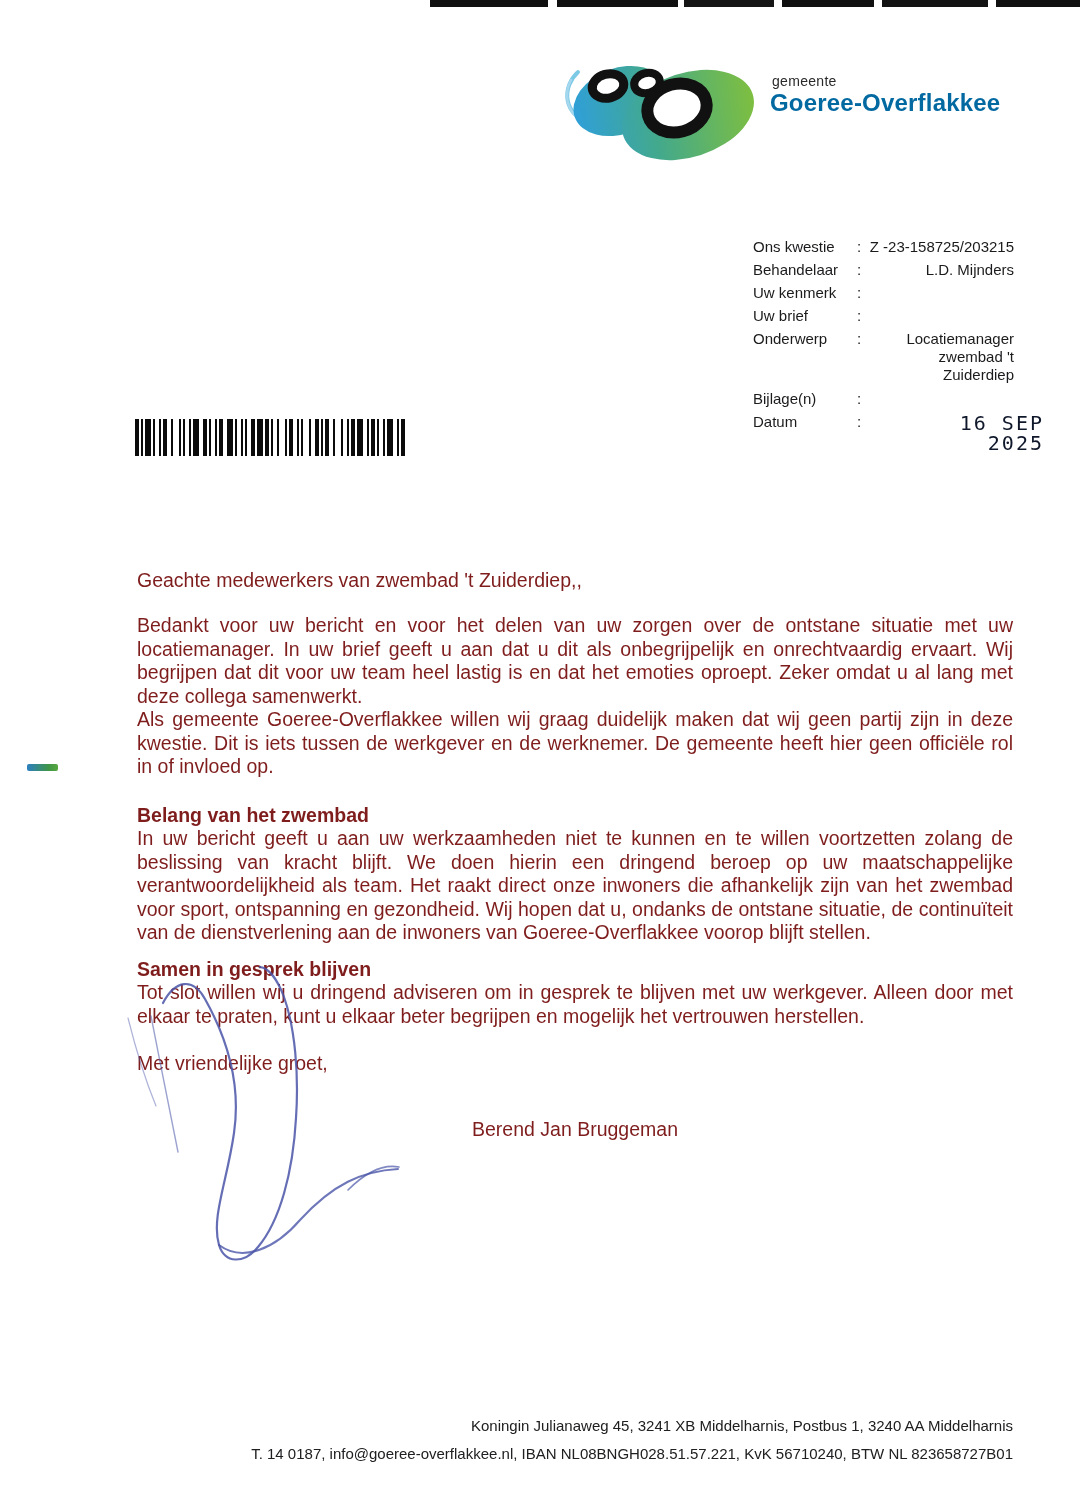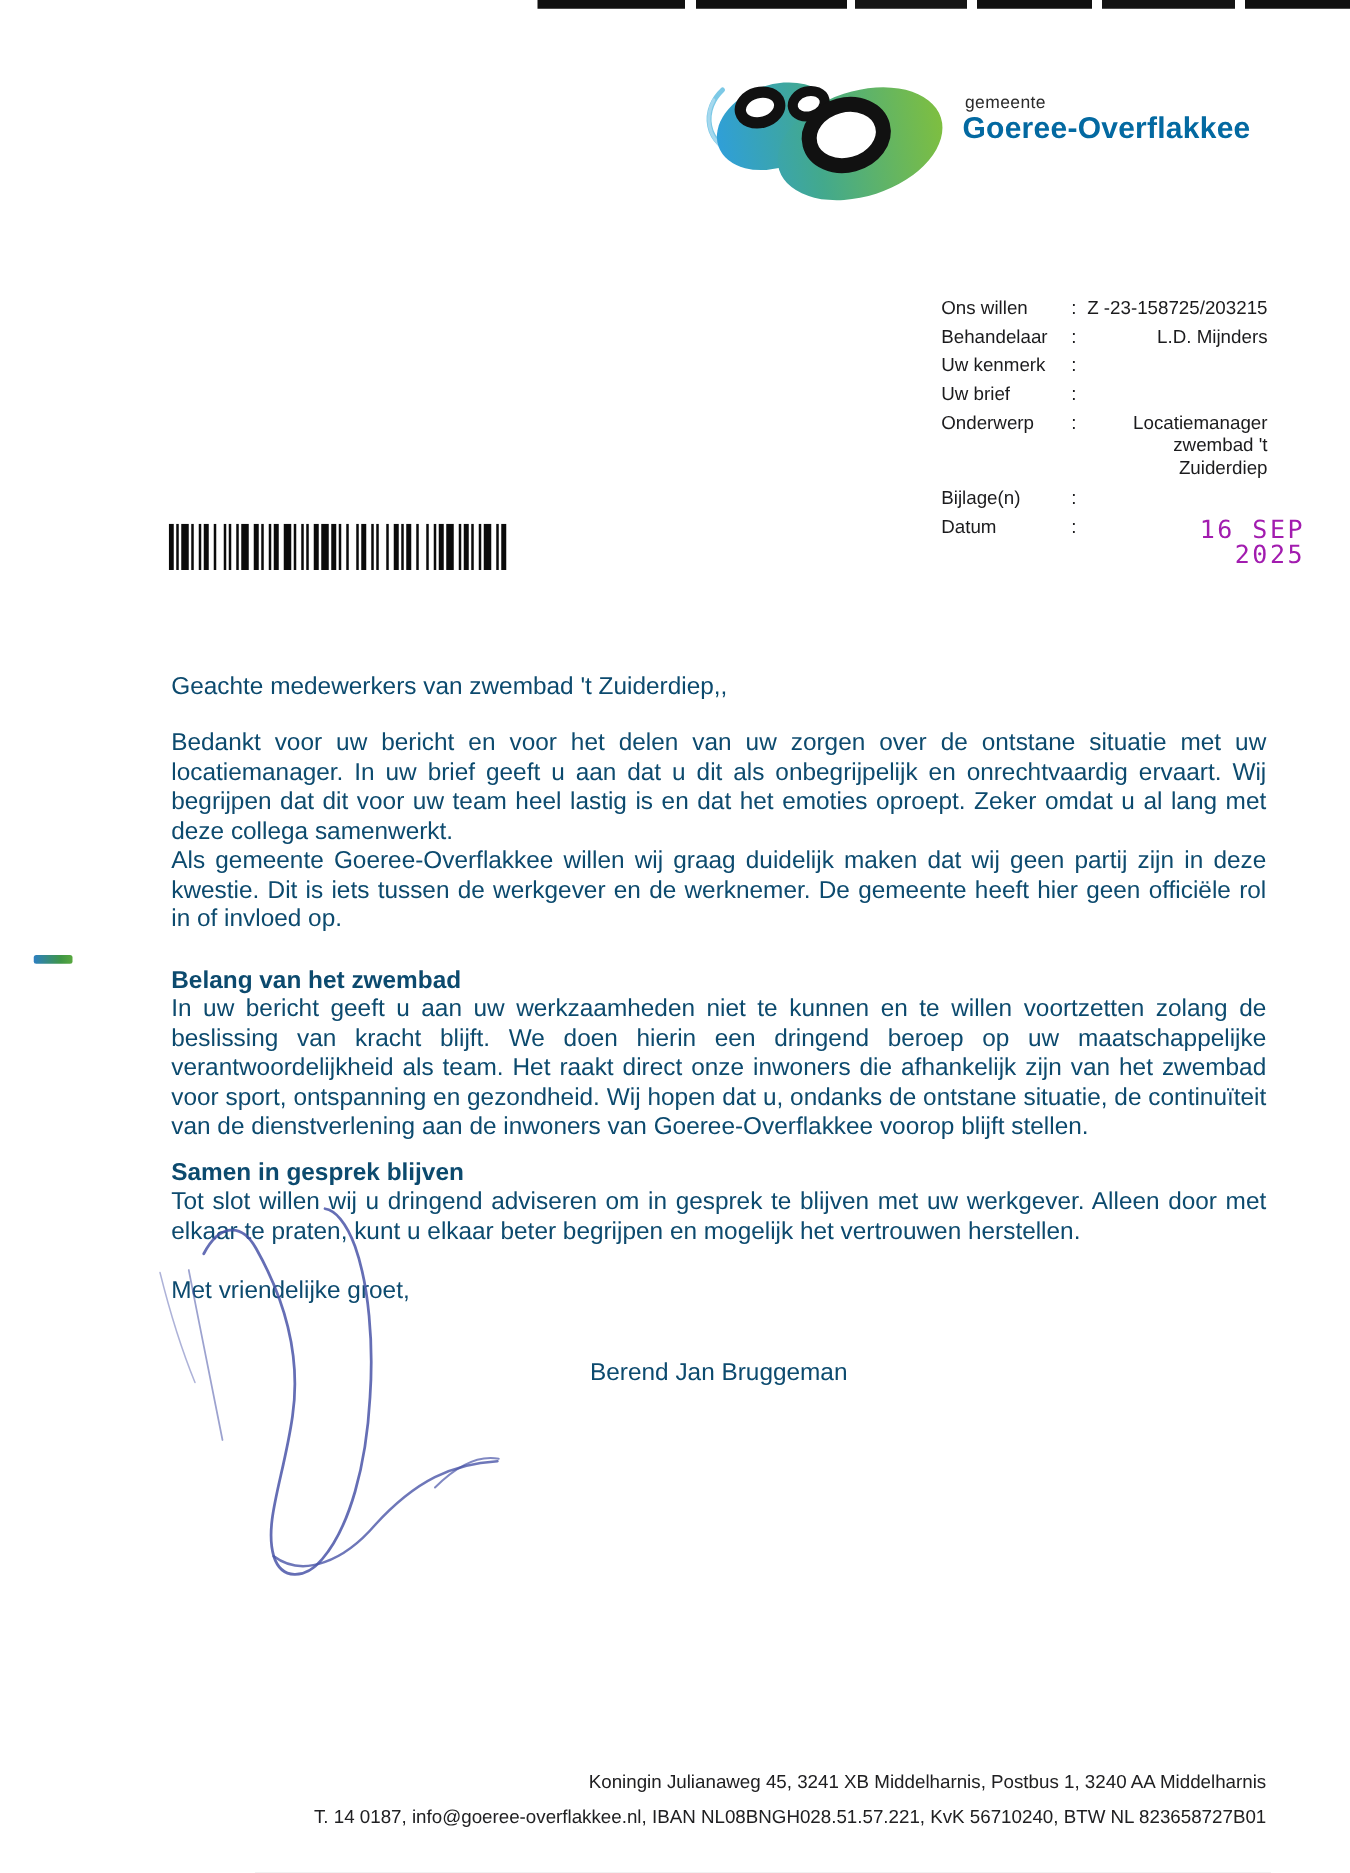--- a/index.html
+++ b/index.html
@@ -27,32 +27,32 @@
   
   .meta{position:absolute;left:753px;top:238px;width:261px;}
   .meta-row{display:flex;font-size:15px;line-height:17px;margin-bottom:6px;color:#1b1b1d;}
   .meta-label{width:104px;flex:none;}
   .meta-sep{width:12px;flex:none;text-align:left;}
   .meta-value{flex:1;text-align:right;white-space:pre-line;}
   .meta-row.tall .meta-value{line-height:18px;}
   .meta-row.datum{margin-top:1px;}
   .meta-row.datum .meta-value{
     font-family:"DejaVu Sans Mono",monospace;font-size:20px;line-height:20px;
-    color:#a21caf;letter-spacing:2px;transform:translateX(30px);
+    color:#0f172a;letter-spacing:2px;transform:translateX(30px);
   }
   
   .barcode{position:absolute;left:135px;top:419px;height:37px;width:292px;
     display:flex;align-items:stretch;overflow:hidden;}
   
   .fold-mark{position:absolute;left:27px;top:764px;width:31px;height:7px;border-radius:2px;
     background:linear-gradient(90deg,#2d7fc1,#3f9646 70%,#58a83f);}
   
   .body-text{
-    position:absolute;left:137px;top:538px;width:876px;
-    font-size:19.5px;line-height:23.5px;text-align:justify;color:#0c4a6e;
+    position:absolute;left:137px;top:569px;width:876px;
+    font-size:19.5px;line-height:23.5px;text-align:justify;color:#7f1d1d;
   }
   .body-text p{margin:0;}
   .body-text .salutation{text-align:left;}
   .body-text .p1{margin-top:21.5px;}
   .body-text h4{font-size:19.5px;font-weight:700;margin:0;text-align:left;}
   .body-text .h-rol{margin-top:21px;}
   .body-text .h-belang{margin-top:25px;}
   .body-text .h-samen{margin-top:13px;}
   .body-text .closing{margin-top:24px;text-align:left;}
   .body-text .sig-name{margin-top:41px;text-align:center;line-height:25px;}
@@ -88,21 +88,21 @@
     <ellipse cx="91" cy="25" rx="13" ry="10" transform="rotate(-15 91 25)" fill="#ffffff" stroke="#111" stroke-width="8"></ellipse>
     <ellipse cx="121" cy="50" rx="30" ry="24" transform="rotate(-15 121 50)" fill="#ffffff" stroke="#111" stroke-width="12"></ellipse>
   </svg>
   <div class="wordmark">
     <div class="small">gemeente</div>
     <div class="big">Goeree-Overflakkee</div>
   </div>
 
   <div class="meta">
     <div class="meta-row">
-      <span class="meta-label">Ons willen</span>
+      <span class="meta-label">Ons kwestie</span>
       <span class="meta-sep">:</span>
       <span class="meta-value">Z -23-158725/203215</span>
     </div>
     <div class="meta-row">
       <span class="meta-label">Behandelaar</span>
       <span class="meta-sep">:</span>
       <span class="meta-value">L.D. Mijnders</span>
     </div>
     <div class="meta-row">
       <span class="meta-label">Uw kenmerk</span>

